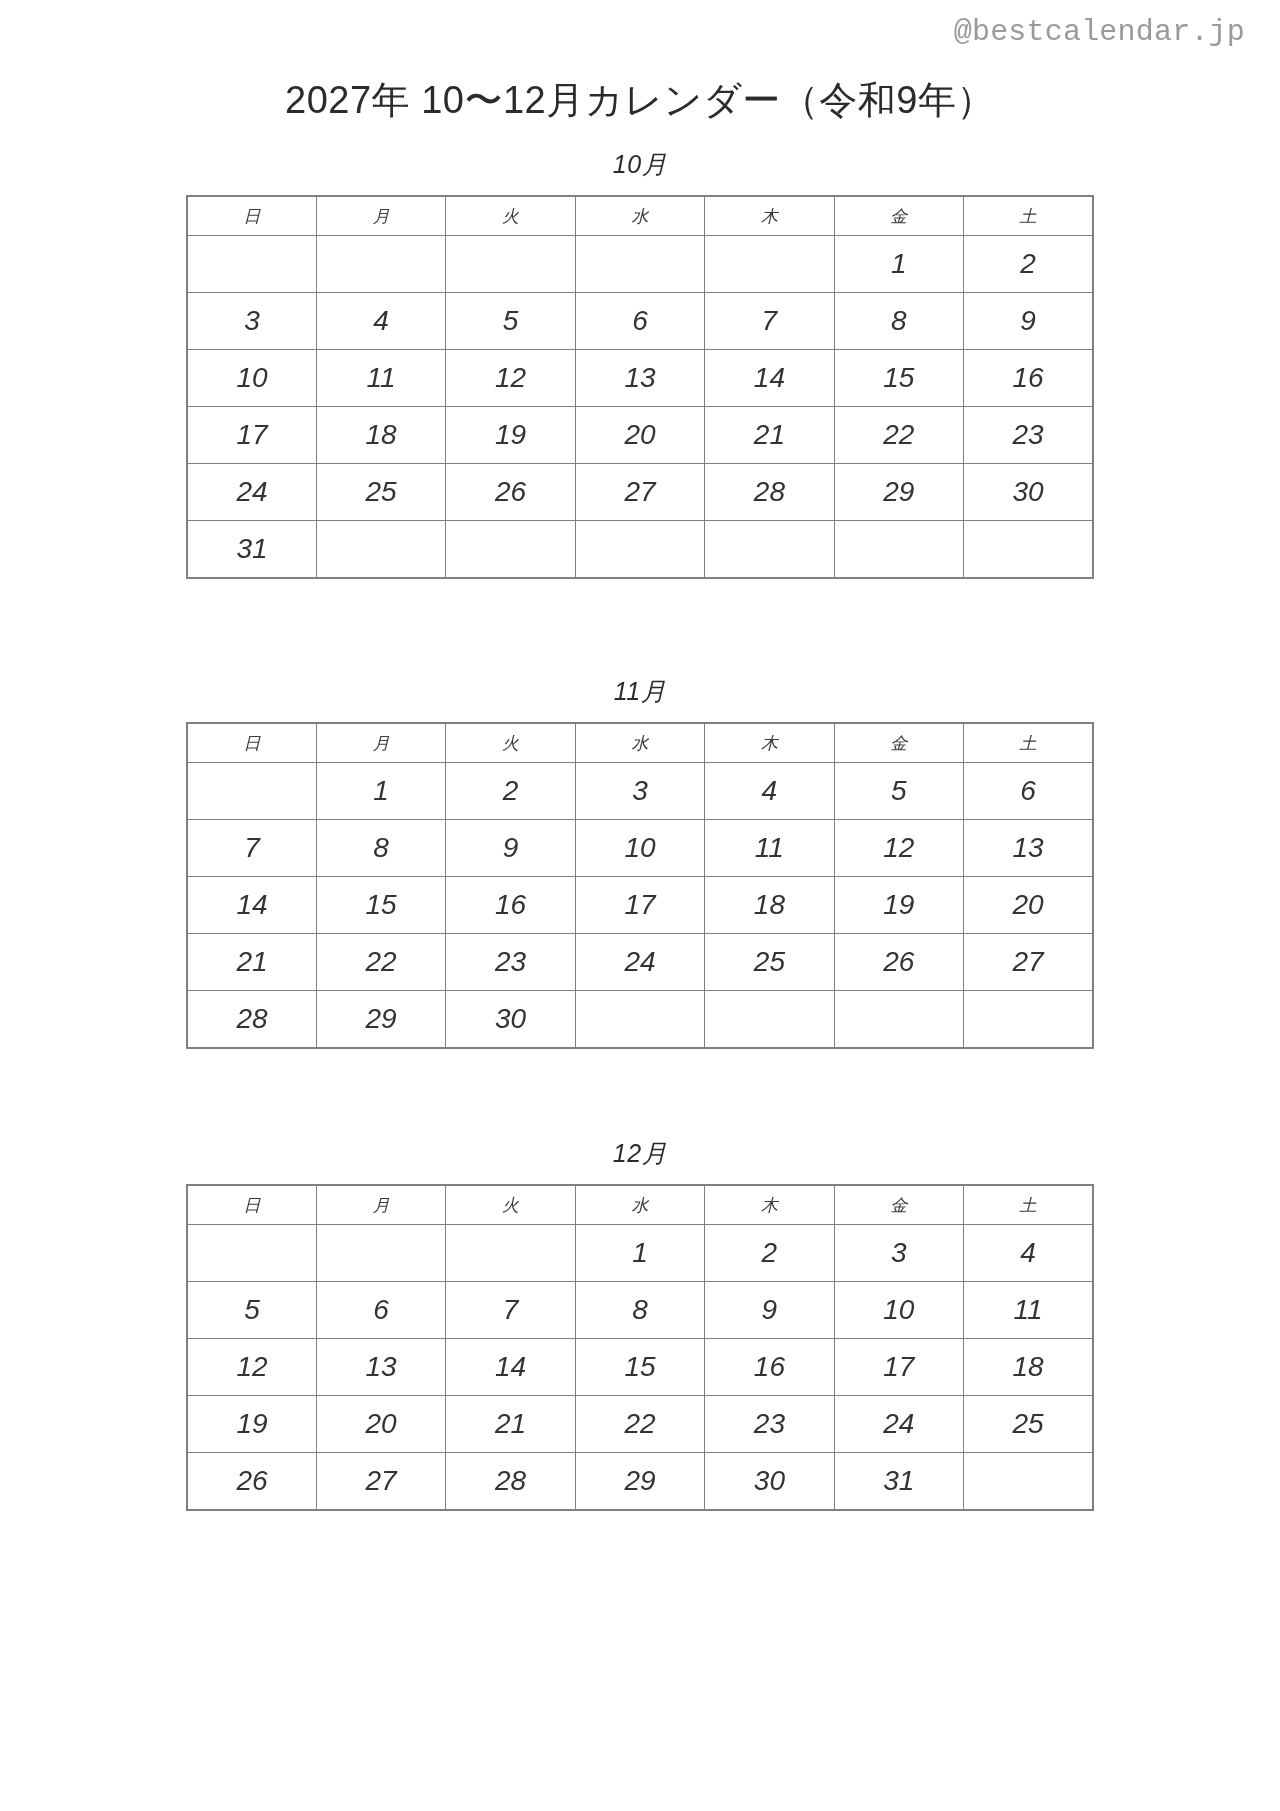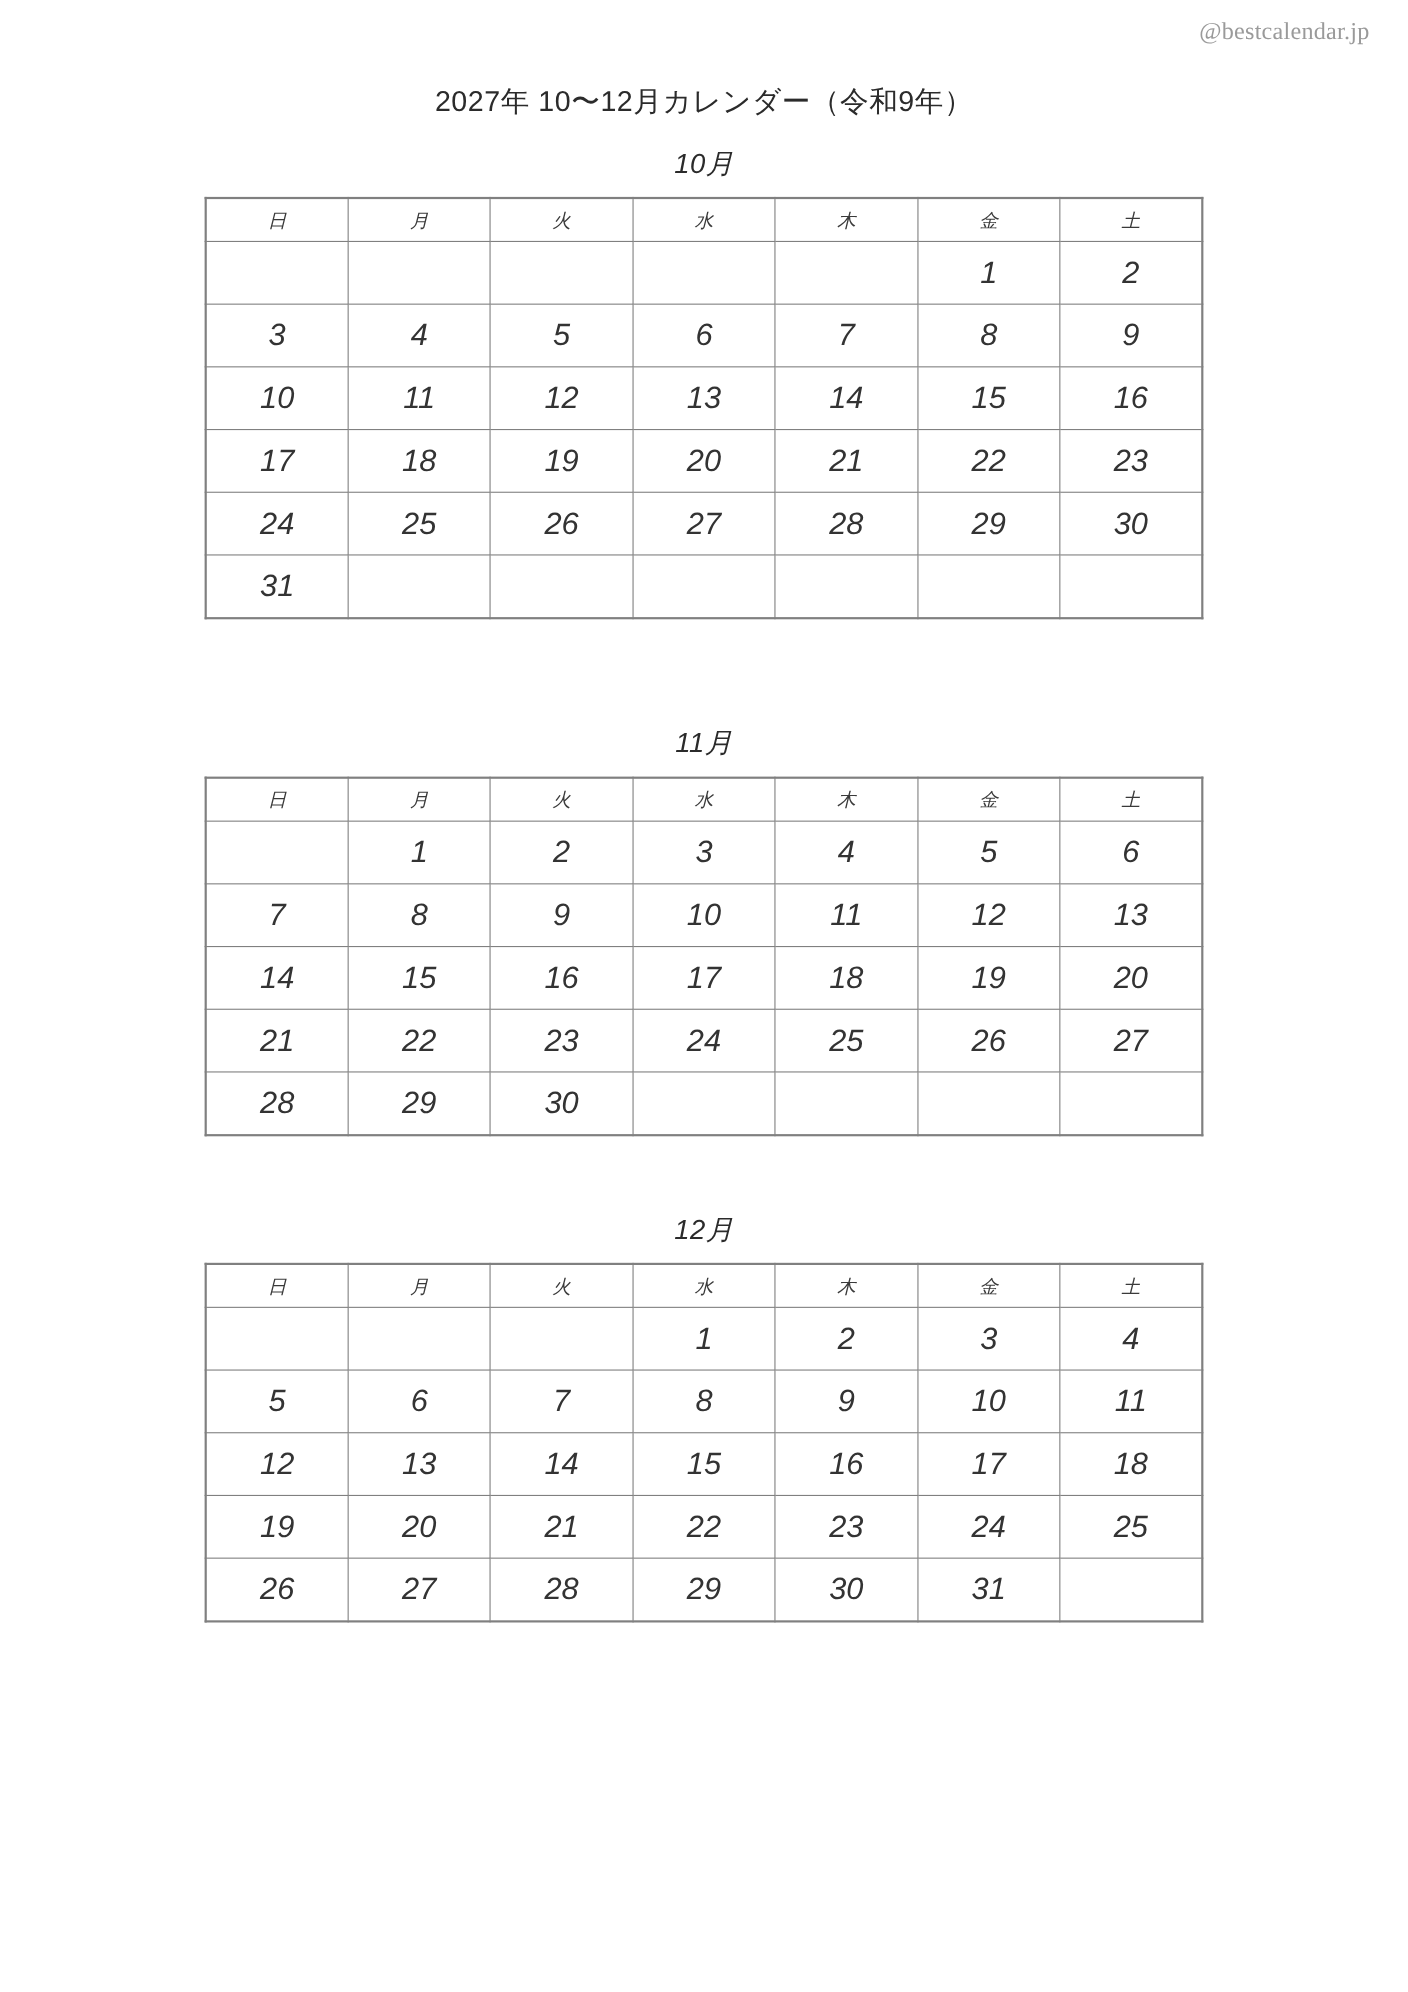--- a/index.html
+++ b/index.html
@@ -18,42 +18,42 @@
   .page {
     width: 1280px;
     height: 1811px;
     position: relative;
     box-sizing: border-box;
   }
   .watermark {
     position: absolute;
     top: 15px;
     right: 35px;
-    font-size: 22px;
+    font-size: 30px;
     color: #9a9a9a;
     letter-spacing: 0.2px;
-    font-family: Liberation Serif, serif;
+    font-family: Liberation Mono, monospace;
   }
   .main-title {
     text-align: center;
-    font-size: 26px;
+    font-size: 38px;
     color: #2b2b2b;
     margin: 0;
     padding-top: 75px;
     font-weight: normal;
     letter-spacing: 0.5px;
   }
   .month-block {
     width: 908px;
     margin: 0 auto;
     font-style: italic;
   }
   .month-block.oct { margin-top: 22px; }
   .month-block.nov { margin-top: 96px; }
-  .month-block.dec { margin-top: 68px; }
+  .month-block.dec { margin-top: 88px; }
 
   .month-label {
     text-align: center;
     font-size: 25px;
     color: #2b2b2b;
     margin-bottom: 14px;
     letter-spacing: 0.5px;
   }
   table.cal {
     border-collapse: collapse;

